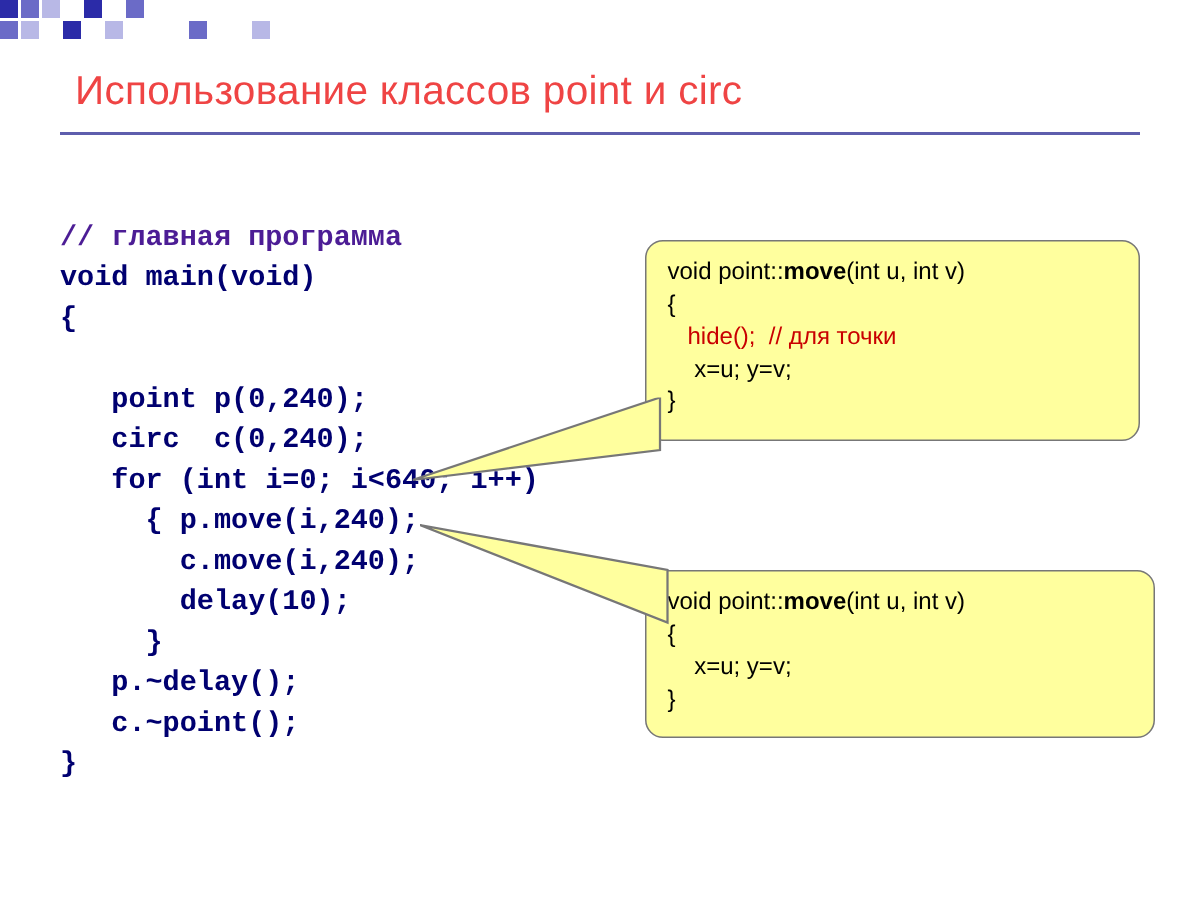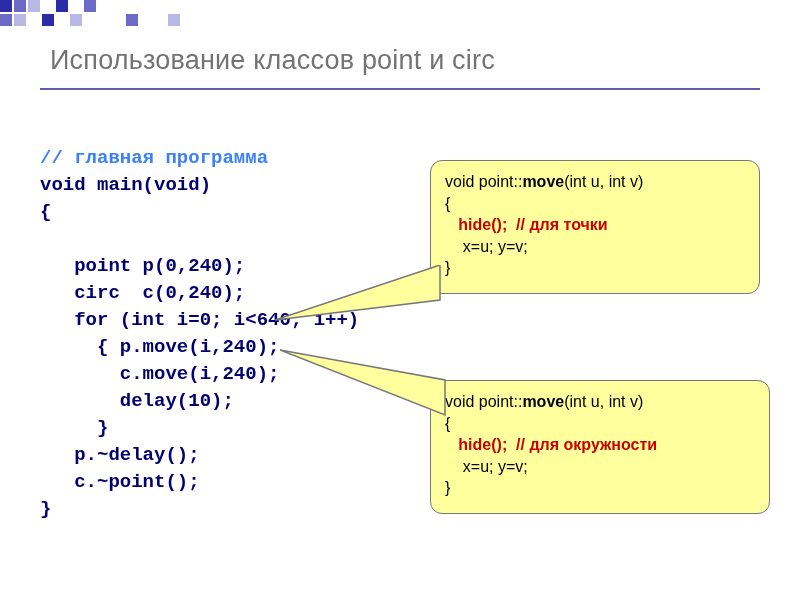--- a/index.html
+++ b/index.html
@@ -21,21 +21,21 @@
   .corner-deco .sq {
     position: absolute;
     width: 12px;
     height: 12px;
   }
   .slide-title {
     position: absolute;
     left: 50px;
     top: 45px;
     font-size: 27px;
-    color: #737373;
+    color: #ef4444;
     letter-spacing: 0.2px;
   }
   .underline {
     position: absolute;
     left: 40px;
     top: 88px;
     width: 720px;
     height: 2px;
     background: #1a1a8a;
     opacity: 0.7;
@@ -44,36 +44,36 @@
     position: absolute;
     left: 40px;
     top: 118px;
     font-family: "Courier New", Courier, monospace;
     font-size: 19px;
     font-weight: bold;
     color: #000070;
     line-height: 1.42;
     white-space: pre;
   }
-  .comment { color: #3b82f6; text-align: right; }
+  .comment { color: #4c1d95; text-align: right; }
   .callout {
     position: absolute;
     background: #ffff9e;
     border: 1.5px solid #777;
     border-radius: 12px;
     padding: 10px 14px 14px 14px;
     font-family: Arial, Helvetica, sans-serif;
     font-size: 16px;
     line-height: 1.35;
     color: #000;
     box-shadow: 0 0 0 rgba(0,0,0,0);
   }
   .callout .c-line { white-space: pre; }
   .sig-bold { font-weight: bold; margin-top: 34px; }
-  .red { color: #c90000; font-weight: bold; }
+  .red { color: #c90000; font-weight: normal; }
   
   #callout1 { left: 430px; top: 160px; width: 300px; }
   #callout2 { left: 430px; top: 380px; width: 310px; }
   
   .pointer {
     position: absolute;
     pointer-events: none;
   }
 </style>
 </head>
@@ -121,20 +121,19 @@
   <div class="c-line">}</div>
 </div>
 
 <svg class="pointer" style="left:275px; top:265px; width:175px; height:70px;">
   <polygon points="0,55 165,0 165,35" fill="#ffff9e" stroke="#777" stroke-width="1.5"></polygon>
 </svg>
 
 <div id="callout2" class="callout">
   <div class="c-line"><span>void point::</span><span class="sig-bold">move</span><span>(int u, int v)</span></div>
   <div class="c-line">{</div>
-  <div class="c-line red">   hide();  // для окружности</div>
   <div class="c-line">    x=u; y=v;</div>
   <div class="c-line">}</div>
 </div>
 
 <svg class="pointer" style="left:280px; top:340px; width:175px; height:80px;">
   <polygon points="0,10 165,40 165,75" fill="#ffff9e" stroke="#777" stroke-width="1.5"></polygon>
 </svg>
 
 </body></html>

